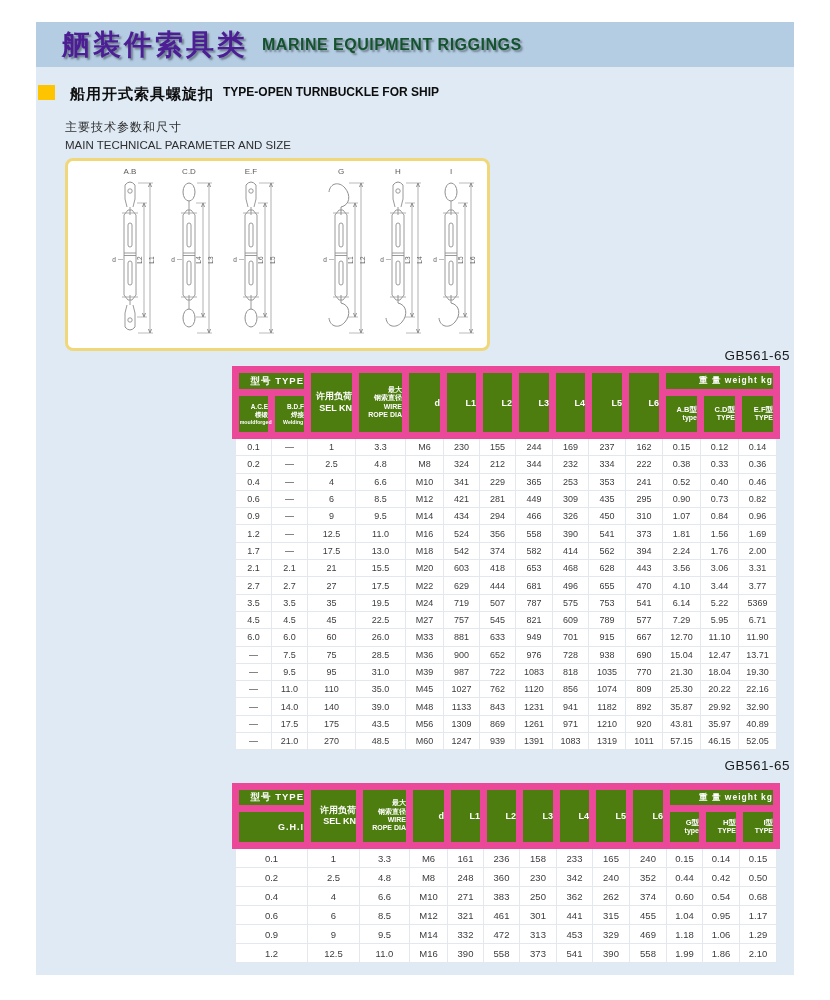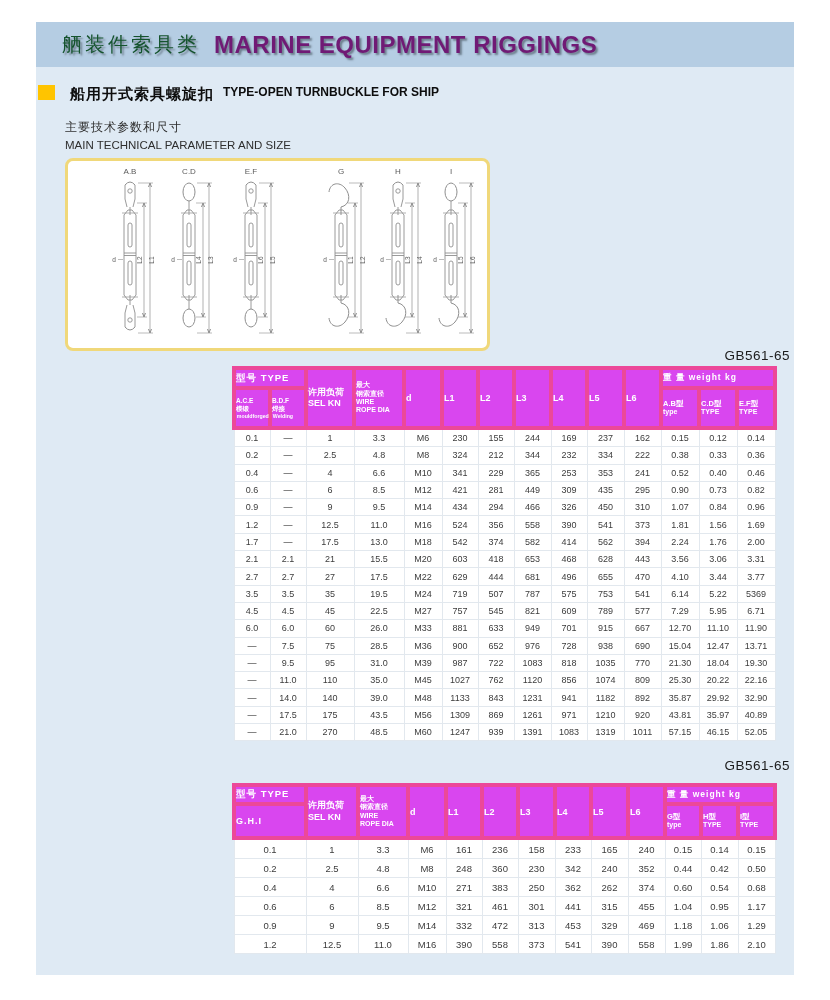--- a/index.html
+++ b/index.html
@@ -6,23 +6,23 @@
   body{
     width:830px;height:1000px;position:relative;background:#ffffff;
     font-family:"Liberation Sans","DejaVu Sans",sans-serif;
     -webkit-font-smoothing:antialiased;
   }
   .content{position:absolute;left:36px;top:22px;width:758px;height:953px;background:#dfeaf4;}
 
   
   .banner{position:absolute;left:0;top:0;width:758px;height:45px;background:#b5cde3;
     display:flex;align-items:center;padding-left:26px;box-sizing:border-box;}
-  .banner-cn{font-size:20px;font-weight:normal;color:#14532d;letter-spacing:3px;
+  .banner-cn{font-size:28px;font-weight:bold;color:#4c1d95;letter-spacing:3px;
     text-shadow:2px 2px 2px rgba(95,110,125,.85);white-space:nowrap;}
-  .banner-en{font-size:24px;font-weight:bold;color:#701a75;margin-left:14px;letter-spacing:.5px;
+  .banner-en{font-size:16px;font-weight:bold;color:#14532d;margin-left:14px;letter-spacing:.5px;
     text-shadow:2px 2px 2px rgba(95,110,125,.85);white-space:nowrap;}
 
   
   .section-row{position:absolute;left:2px;top:63px;display:flex;align-items:flex-start;}
   .bullet{width:17px;height:15px;background:#ffc400;flex:0 0 auto;}
   .sec-cn{font-size:15px;font-weight:bold;color:#0d0d0d;margin-left:15px;letter-spacing:1px;white-space:nowrap;}
   .sec-en{font-size:12px;font-weight:bold;color:#0d0d0d;margin-left:9px;white-space:nowrap;}
 
   
   .subtitle{position:absolute;left:29px;top:97px;color:#2e2e2e;}
@@ -36,22 +36,22 @@
 
   
   .gb-label{position:absolute;width:754px;text-align:right;font-size:13.5px;color:#1c1c1c;letter-spacing:.5px;}
   .gb-label.first{top:326px;}
   .gb-label.second{top:736px;}
 
   
   .tbl{position:absolute;left:196px;border-collapse:collapse;table-layout:fixed;width:541px;}
   .tbl.first{top:344px;}
   .tbl.second{top:761px;}
-  .tbl th{background:#d946ef;color:#ffffff;font-weight:bold;border:4px solid #ec4899;
-    padding:0;text-align:left;vertical-align:middle;}
+  .tbl th{background:#4d7c0f;color:#ffffff;font-weight:bold;border:7px solid #ec4899;
+    padding:0;text-align:right;vertical-align:middle;}
   .tbl td{background:#ffffff;color:#3c3c3c;border:1px solid #e2e8ee;
     padding:0;text-align:center;vertical-align:middle;font-size:9px;}
   .tbl.first td{height:16.3px;}
   .tbl.second td{height:18px;font-size:9.5px;}
   .th-top{height:16px;font-size:9.5px;letter-spacing:1px;}
   .th-mid{font-size:9px;}
   .thl{display:block;line-height:1.25;}
   .thl.t1{font-size:7px;line-height:1.2;}
   .thl.t2{font-size:6.5px;line-height:1.2;}
   .thl.t3{font-size:5.5px;line-height:1.2;transform:scale(.95);}

